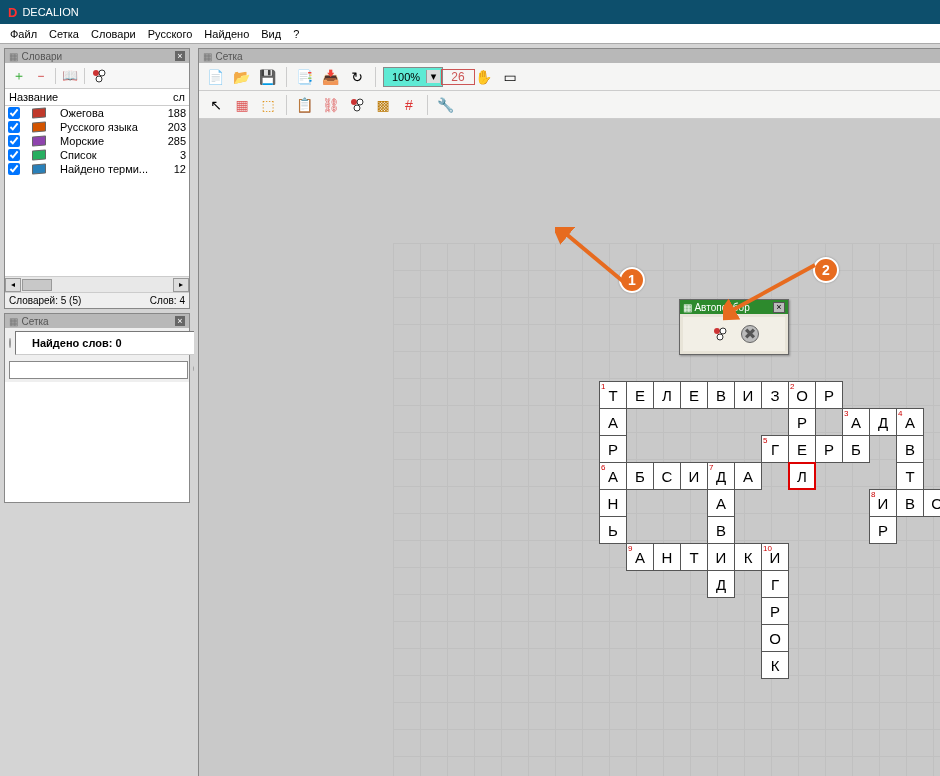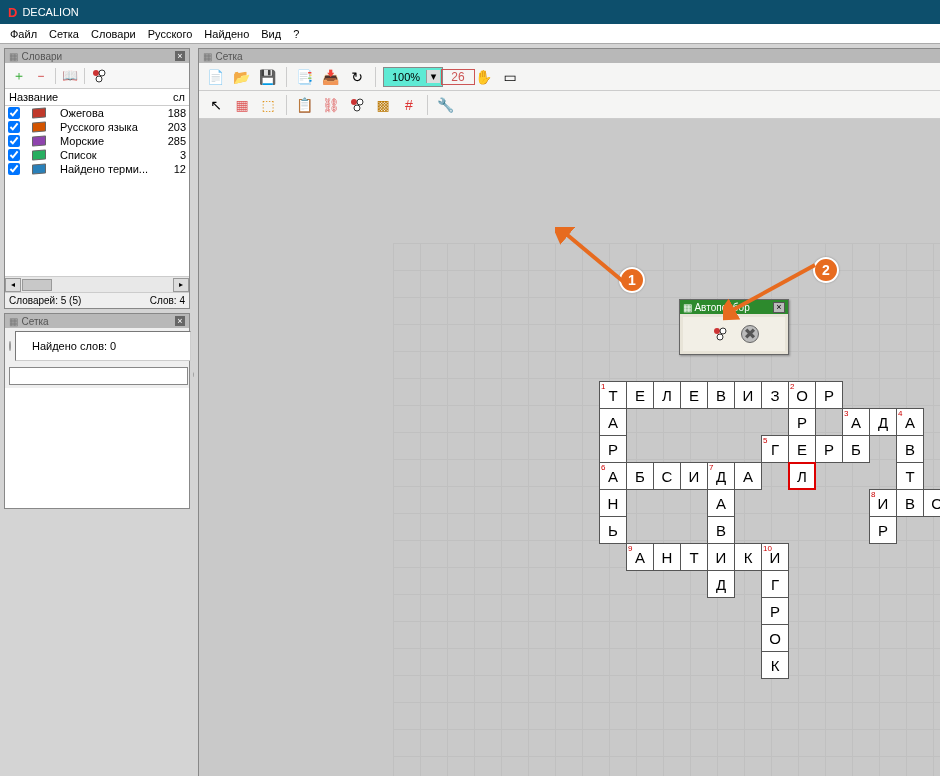--- a/index.html
+++ b/index.html
@@ -24,21 +24,21 @@
   .dict-row .book { width: 14px; height: 10px; border: 1px solid #666; border-radius: 1px; transform: skewY(-5deg); }
   .dict-row .name { flex: 1; padding-left: 2px; }
   .dict-row .cnt { width: 24px; text-align: right; }
   .dict-stat { background: #efefef; font-size: 10px; padding: 2px 4px; display: flex; justify-content: space-between; border-top: 1px solid #ccc; }
   .hscrollbar { height: 16px; background: #e8e8e8; display: flex; align-items: center; border-top: 1px solid #ccc; }
   .hscrollbar .arrow { width: 16px; height: 14px; background: #ddd; border: 1px solid #999; display: flex; align-items: center; justify-content: center; font-size: 8px; }
   .hscrollbar .thumb { width: 30px; height: 12px; background: #c8c8c8; border: 1px solid #999; margin-left: 1px; }
   .list-body { background: #fff; height: 120px; position: relative; }
   .found-row { display: flex; align-items: center; padding: 3px 4px; gap: 4px; }
   .found-row .dot { width: 10px; height: 10px; background: #ddd; border: 1px solid #999; border-radius: 50%; }
-  .found-row input { flex: 1; border: 1px inset #ccc; height: 30px; font-size: 11px; padding: 0 16px; }
+  .found-row input { flex: 1; border: 1px inset #ccc; height: 24px; font-size: 11px; padding: 0 16px; font-weight: bold; }
   .found-row .yarrow { color: #e8a000; font-size: 14px; }
   .search-row { padding: 3px 4px; display: flex; align-items: center; gap: 4px; }
   .search-row input { flex: 1; border: 1px solid #888; height: 18px; background: #fff; }
   .search-row .mag { font-size: 13px; }
   .rightcol { flex: 1; display: flex; flex-direction: column; background: #d4d4d4; padding: 4px; position: relative; }
   .grid-panel { flex: 1; background: #efefef; border: 1px solid #888; display: flex; flex-direction: column; position: relative; }
   .toolbar1, .toolbar2 { display: flex; align-items: center; gap: 4px; padding: 2px 6px; background: #f5f5f4; border-bottom: 1px solid #ccc; height: 28px; }
   .toolbar1 .sep, .toolbar2 .sep { width: 1px; height: 20px; background: #ccc; margin: 0 3px; }
   .tbtn { width: 22px; height: 22px; display: inline-flex; align-items: center; justify-content: center; font-size: 14px; cursor: default; border: 1px solid transparent; }
   .zoom-sel { border: 1px solid #888; background: #5eead4; height: 20px; display: flex; align-items: center; padding: 0 2px; }

